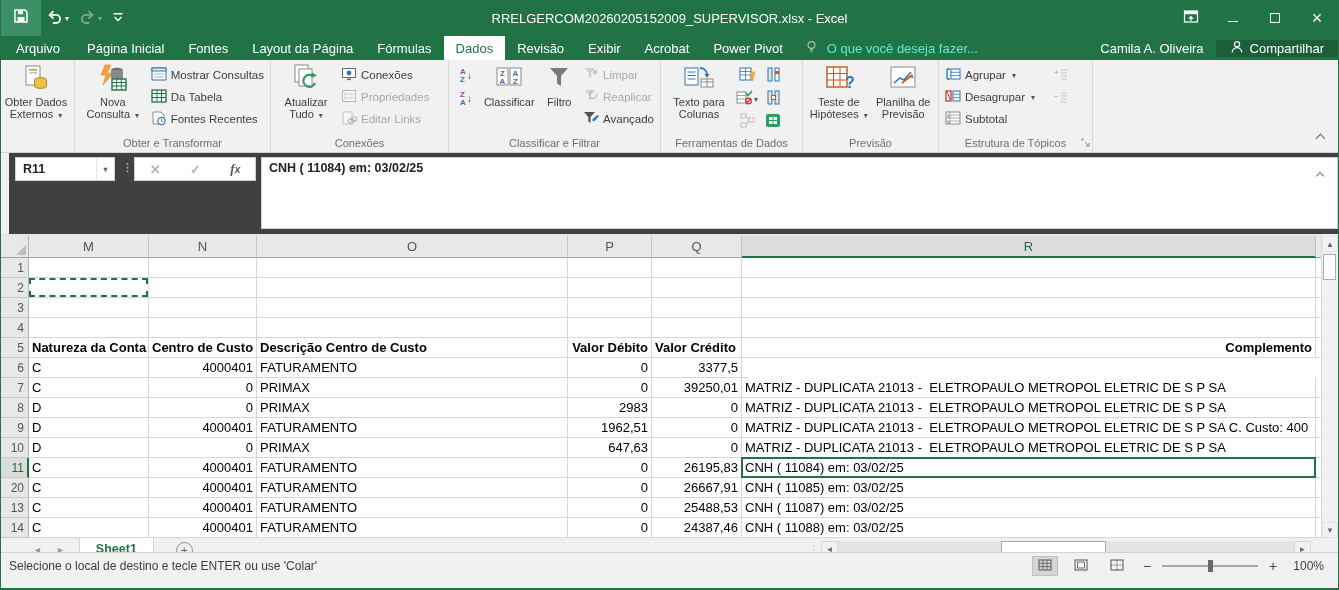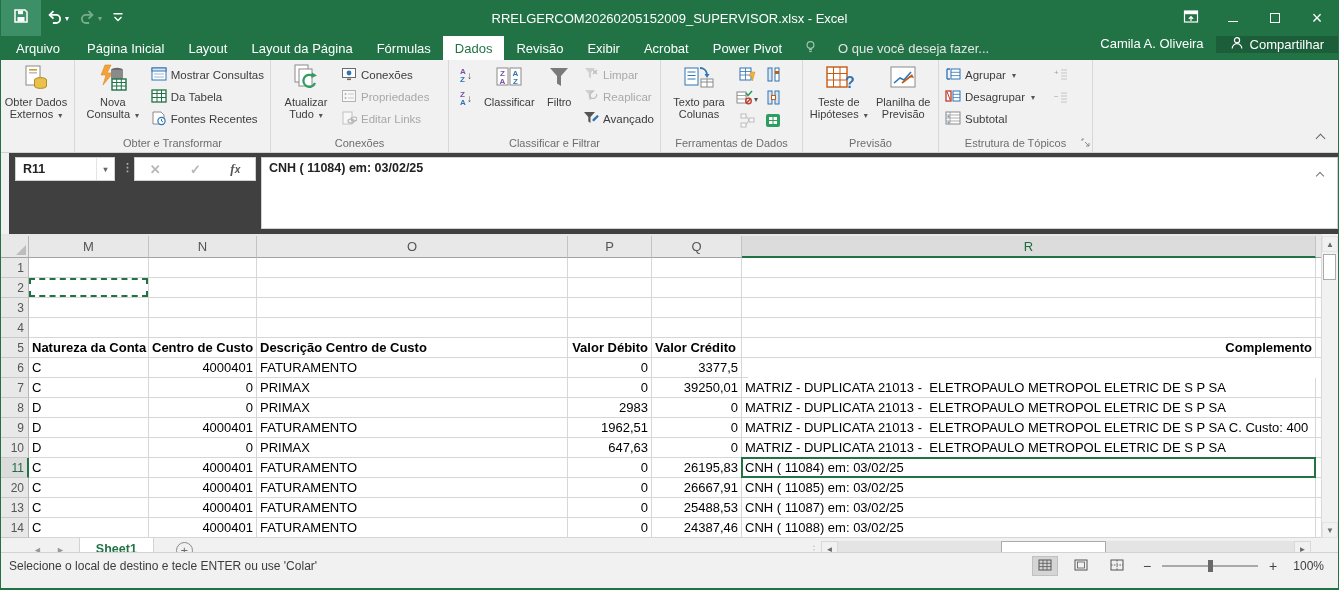--- a/index.html
+++ b/index.html
@@ -16,22 +16,22 @@
   .title-text{position:absolute;left:0;right:0;text-align:center;font-size:13px;color:#fff;pointer-events:none;}
   .wctrls{position:absolute;right:0;top:0;display:flex;height:36px;}
   .wctrl{width:42px;height:36px;display:flex;align-items:center;justify-content:center;font-size:15px;color:#fff;}
   .box-max{width:10px;height:10px;border:1px solid #fff;}
   .bar-min{width:10px;height:1px;background:#fff;margin-top:6px;}
   
   .tabbar{position:absolute;left:0;top:36px;width:100%;height:24px;background:#217346;display:flex;align-items:stretch;color:#fff;font-size:13px;}
   .rtab{display:flex;align-items:center;padding:0 12px;white-space:nowrap;}
   .rtab.file{padding:0 15px;}
   .rtab.active{background:#fff;color:#217346;}
-  .tellme{display:flex;align-items:center;gap:21px;color:#e5e5e5;padding:0 10px;white-space:nowrap;}
-  .tab-right{margin-left:auto;display:flex;align-items:flex-start;}
+  .tellme{display:flex;align-items:center;gap:9px;color:#5eead4;padding:0 10px;white-space:nowrap;}
+  .tab-right{margin-left:auto;display:flex;align-items:center;}
   .username{display:flex;align-items:center;padding:0 12px;white-space:nowrap;}
   .share{display:flex;align-items:center;gap:6px;padding:0 14px;background:rgba(0,0,0,.18);white-space:nowrap;}
   
   .ribbon{position:absolute;left:0;top:60px;width:100%;height:93px;background:#f1f1f1;border-bottom:1px solid #d2d2d2;display:flex;}
   .rgroup{display:flex;flex-direction:column;border-right:1px solid #d8d8d8;height:92px;}
   .rg-body{flex:1;display:flex;align-items:flex-start;padding:2px 3px 0 3px;}
   .rg-label{height:16px;text-align:center;font-size:11px;color:#6e6e6e;line-height:14px;white-space:nowrap;padding:0 6px;position:relative;}
   .rbig{display:flex;flex-direction:column;align-items:center;padding-top:2px;width:64px;}
   .rbig .ric{height:32px;display:flex;align-items:center;justify-content:center;}
   .rbig .rlab{font-size:11px;line-height:12px;text-align:center;color:#3c3c3c;}
@@ -168,21 +168,21 @@
         </div>
       <div class="wctrl">
           <span style="font-size:18px;">×</span>
         </div>
     </div>
   </div>
 
   <div class="tabbar">
     <div class="rtab file">Arquivo</div>
     <div class="rtab">Página Inicial</div>
-    <div class="rtab">Layout</div>
+    <div class="rtab">Fontes</div>
     <div class="rtab">Layout da Página</div>
     <div class="rtab">Fórmulas</div>
     <div class="rtab active">Dados</div>
     <div class="rtab">Revisão</div>
     <div class="rtab">Exibir</div>
     <div class="rtab">Acrobat</div>
     <div class="rtab">Power Pivot</div>
     <div class="tellme">
       <span>
         <svg width="13" height="14" viewBox="0 0 13 14">

